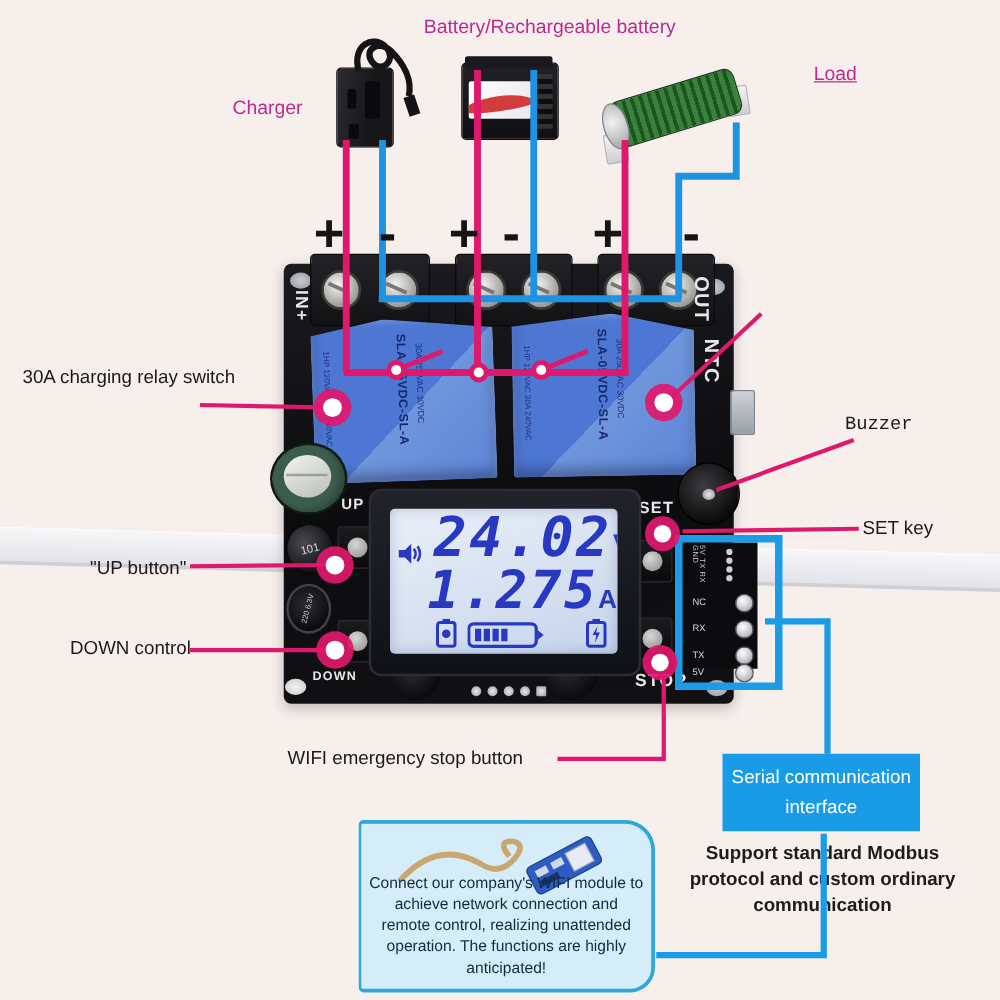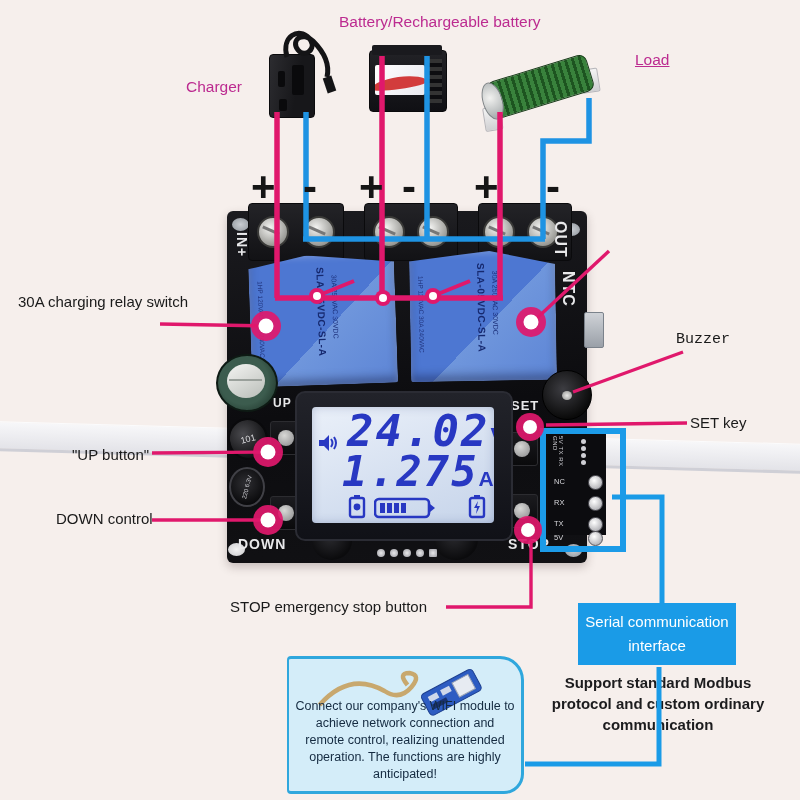--- a/index.html
+++ b/index.html
@@ -118,21 +118,21 @@
 </style>
 </head>
 <body>
 
 <div id="stage">
 
   <div class="abs band"></div>
 
   <div class="abs dev-label" style="left:186px;top:78px;">Charger</div>
   <div class="abs dev-label" style="left:339px;top:13px;">Battery/Rechargeable battery</div>
-  <div class="abs dev-label" style="left:635px;top:51px;text-decoration:underline;">Load</div>
+  <div class="abs dev-label" style="left:651px;top:51px;text-decoration:underline;">Load</div>
 
   <div class="abs charger-body">
     <div class="charger-slot" style="left:8px;top:16px;width:7px;height:16px;"></div>
     <div class="charger-slot" style="left:22px;top:10px;width:12px;height:30px;"></div>
     <div class="charger-slot" style="left:9px;top:44px;width:8px;height:12px;"></div>
   </div>
 
   <div class="abs battery-body">
     <div class="battery-top"></div>
     <div class="battery-label">
@@ -172,21 +172,21 @@
   <div class="abs tblock" style="left:478px;width:92px;">
     <div class="screw" style="left:4px;"></div>
       <div class="screw" style="left:48px;"></div>
   </div>
 
   <div class="abs silk vert" style="left:234px;top:232px;font-size:14px;">IN+</div>
   <div class="abs silk vert" style="left:551px;top:221px;font-size:16px;">OUT</div>
   <div class="abs silk vert" style="left:559px;top:271px;font-size:16px;">NTC</div>
   <div class="abs silk" style="left:273px;top:396px;font-size:12px;">UP</div>
   <div class="abs silk" style="left:511px;top:398px;font-size:13px;">SET</div>
-  <div class="abs silk" style="left:238px;top:536px;font-size:14px;">DOWN</div>
+  <div class="abs silk" style="left:250px;top:536px;font-size:10px;">DOWN</div>
   <div class="abs silk" style="left:508px;top:536px;font-size:14px;">STOP</div>
 
   <div class="abs relay relay1">
     <span class="relay-model">SLA-05VDC-SL-A</span>
     <span class="relay-rating">30A 250VAC 30VDC</span>
     <span class="relay-side">1HP 120VAC 30A 240VAC</span>
   </div>
   <div class="abs relay relay2">
     <span class="relay-model">SLA-05VDC-SL-A</span>
     <span class="relay-rating">30A 250VAC 30VDC</span>
@@ -336,21 +336,21 @@
       <path d="M612,497 L662,497 L662,603"></path>
       <path d="M659,667 L659,764 L525,764"></path>
     </g>
   </svg>
 
   <div class="abs callout" style="left:18px;top:293px;">30A charging relay switch</div>
   <div class="abs callout" style="left:676px;top:331px;font-family:Liberation Mono, monospace;">Buzzer</div>
   <div class="abs callout" style="left:690px;top:414px;">SET key</div>
   <div class="abs callout" style="left:72px;top:446px;">"UP button"</div>
   <div class="abs callout" style="left:56px;top:510px;">DOWN control</div>
-  <div class="abs callout" style="left:230px;top:598px;">STOP emergency stop button</div>
+  <div class="abs callout" style="left:230px;top:598px;">WIFI emergency stop button</div>
 
   <div class="abs serial-box">Serial communication interface</div>
   <div class="abs serial-desc">Support standard Modbus protocol and custom ordinary communication</div>
 
   <div class="abs info-box info-right">
     <svg class="module-art" viewBox="0 0 231 66">
       <path d="M30,44 Q60,10 95,30 Q110,40 122,26 Q132,14 120,12 Q108,12 118,24" stroke="#c8a86e" stroke-width="4.5" fill="none"></path>
       <g transform="rotate(-28 160 30)">
         <rect x="132" y="20" width="58" height="24" rx="4" fill="#2d5cc2" stroke="#1d3f8e"></rect>
         <rect x="138" y="25" width="10" height="6" fill="#cfd8ea"></rect>

